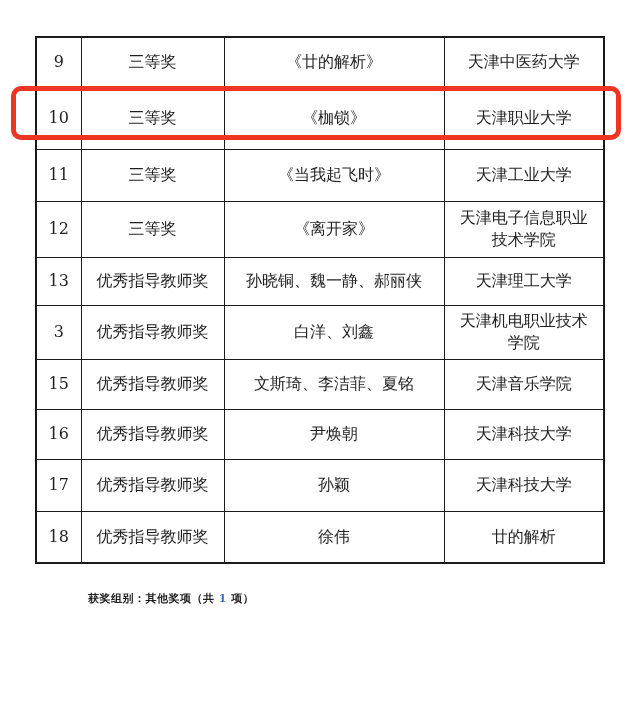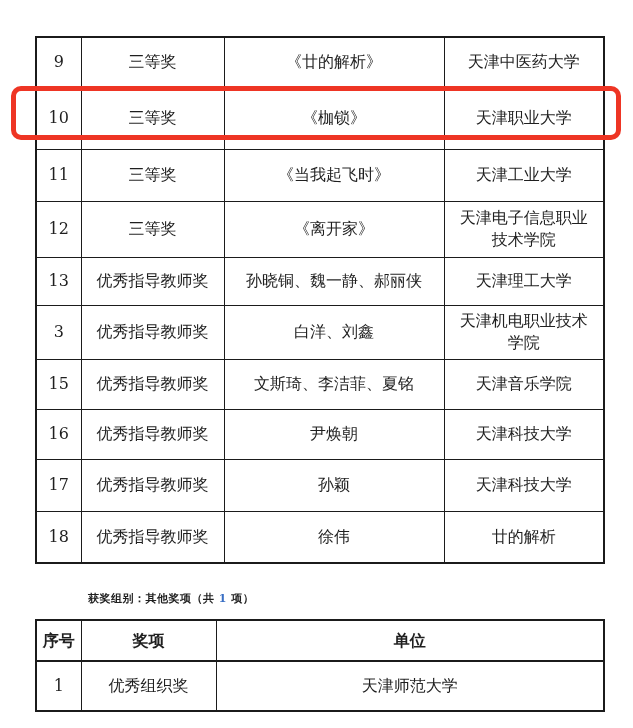--- a/index.html
+++ b/index.html
@@ -143,33 +143,14 @@
         <td>徐伟</td>
         <td class="org">廿的解析</td>
       </tr>
     </tbody>
   </table>
 
   <div class="hl"></div>
 
   <div class="caption"><span>获奖组别：其他奖项（共 </span><span class="blue">1</span><span> 项）</span></div>
 
-  <table class="t2">
-    <colgroup>
-      <col style="width:45px">
-        <col style="width:135px">
-        <col style="width:388px">
-    </colgroup>
-    <tbody>
-      <tr class="head" style="height:41px">
-        <td>序号</td>
-        <td>奖项</td>
-        <td>单位</td>
-      </tr>
-      <tr style="height:50px">
-        <td>1</td>
-        <td>优秀组织奖</td>
-        <td>天津师范大学</td>
-      </tr>
-    </tbody>
-  </table>
 
 </div>
 
 </body></html>

